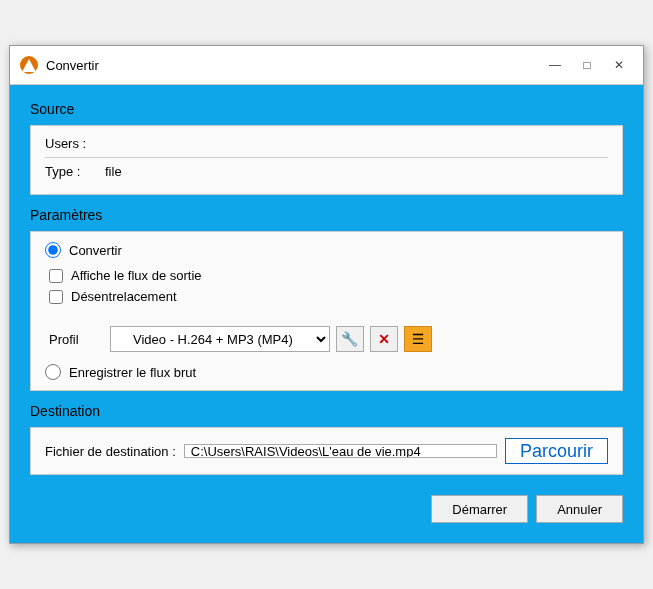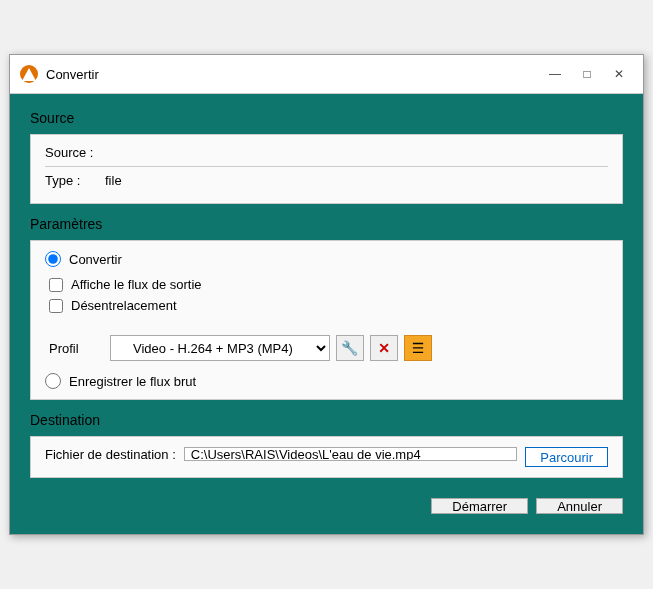--- a/index.html
+++ b/index.html
@@ -9,21 +9,21 @@
       font-size: 13px;
       display: flex;
       justify-content: center;
       align-items: center;
       width: 653px;
       height: 589px;
       overflow: hidden;
     }
     .window {
       width: 635px;
-      background: #0f766e;
+      background: #0ea5e9;
       border: 1px solid #999;
       box-shadow: 2px 2px 8px rgba(0,0,0,0.3);
     }
     .title-bar {
       background: #ffffff;
       display: flex;
       align-items: center;
       padding: 8px 10px;
       border-bottom: 1px solid #ccc;
       user-select: none;
@@ -168,53 +168,53 @@
     }
     
     .dest-box {
       border: 1px solid #ccc;
       background: #fafafa;
       padding: 10px 14px;
       margin-bottom: 16px;
     }
     .dest-row {
       display: flex;
-      align-items: flex-start;
+      align-items: center;
       gap: 8px;
     }
     .dest-label {
       white-space: nowrap;
     }
     .dest-input {
       flex: 1;
       border: 1px solid #aaa;
       background: white;
       padding: 2px 6px;
       font-size: 13px;
       height: 14px;
       outline: none;
     }
     .browse-btn {
-      height: 20px;
+      height: 26px;
       padding: 0 14px;
       border: 1px solid #0066cc;
       background: white;
       color: #0066cc;
-      font-size: 13px;
+      font-size: 18px;
       cursor: pointer;
       white-space: nowrap;
     }
     .footer-buttons {
       display: flex;
       justify-content: flex-end;
       gap: 8px;
       padding: 4px 0 4px 0;
     }
     .footer-btn {
-      height: 16px;
+      height: 28px;
       padding: 0 20px;
       border: 1px solid #aaa;
       background: #f0f0f0;
       font-size: 13px;
       cursor: pointer;
     }
     
     .vlc-cone {
       width: 0;
       height: 0;
@@ -239,21 +239,21 @@
       <button class="title-bar-btn close">✕</button>
     </div>
   </div>
 
   <div class="content">
 
     <div class="section">
       <div class="section-title">Source</div>
       <div class="section-box">
         <div class="field-row">
-          <span class="field-label">Source :</span>
+          <span class="field-label">Users :</span>
         </div>
         <hr class="divider">
         <div class="field-row">
           <span class="field-label">Type :</span>
           <span class="field-value">file</span>
         </div>
       </div>
     </div>
 
     <div class="section">

